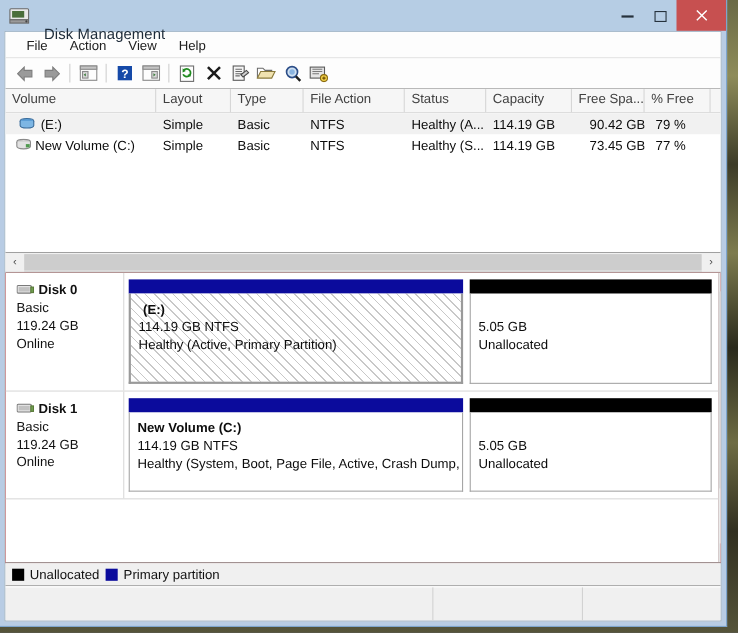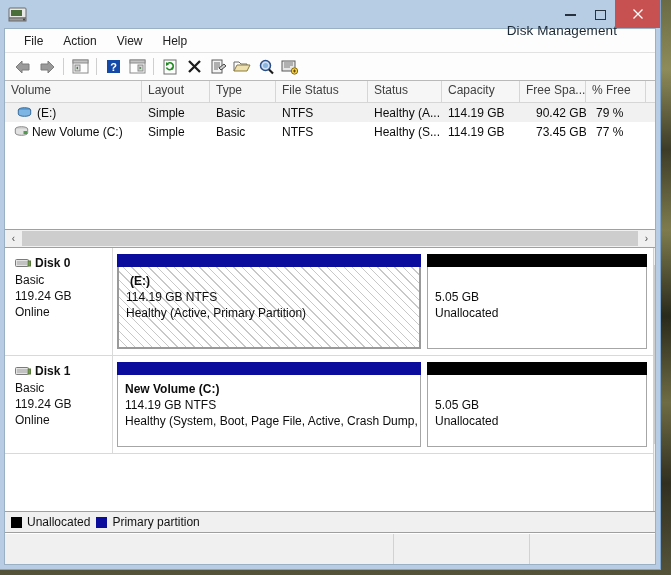--- a/index.html
+++ b/index.html
@@ -31,21 +31,21 @@
     height: 28px; flex: 0 0 28px;
     background: #b6cde4;
     position: relative;
     display: flex; align-items: center;
   }
   #win-icon {
     position: absolute; left: 8px; top: 5px;
     width: 20px; height: 18px;
   }
   #title-text {
-    flex: 1; text-align: right;
+    flex: 1; text-align: left;
     font-size: 13.5px; color: #1c2a38;
     letter-spacing: .1px;
     padding-right: 43px;
     padding-left: 40px;
     margin-top: 32px;
   }
   .winbtn {
     width: 30px; height: 22px;
     display: flex; align-items: center; justify-content: center;
     font-size: 12px; color: #26323d;
@@ -319,21 +319,21 @@
           <path d="M12 12 h3 M13.5 10.5 v3" stroke="#6a4a00" stroke-width="1"></path>
         </svg>
       </div>
     </div>
 
     <div id="vollist">
       <div id="volheader">
         <div class="colh" style="width:137px">Volume</div>
         <div class="colh" style="width:68px">Layout</div>
         <div class="colh" style="width:66px">Type</div>
-        <div class="colh" style="width:92px">File Status</div>
+        <div class="colh" style="width:92px">File Action</div>
         <div class="colh" style="width:74px">Status</div>
         <div class="colh" style="width:78px">Capacity</div>
         <div class="colh" style="width:66px">Free Spa...</div>
         <div class="colh" style="width:60px">% Free</div>
       </div>
       <div id="volrows">
 
         <div class="volrow sel">
           <div class="cell first" style="width:137px">
             <svg class="drive-ico" viewBox="0 0 15 11">

